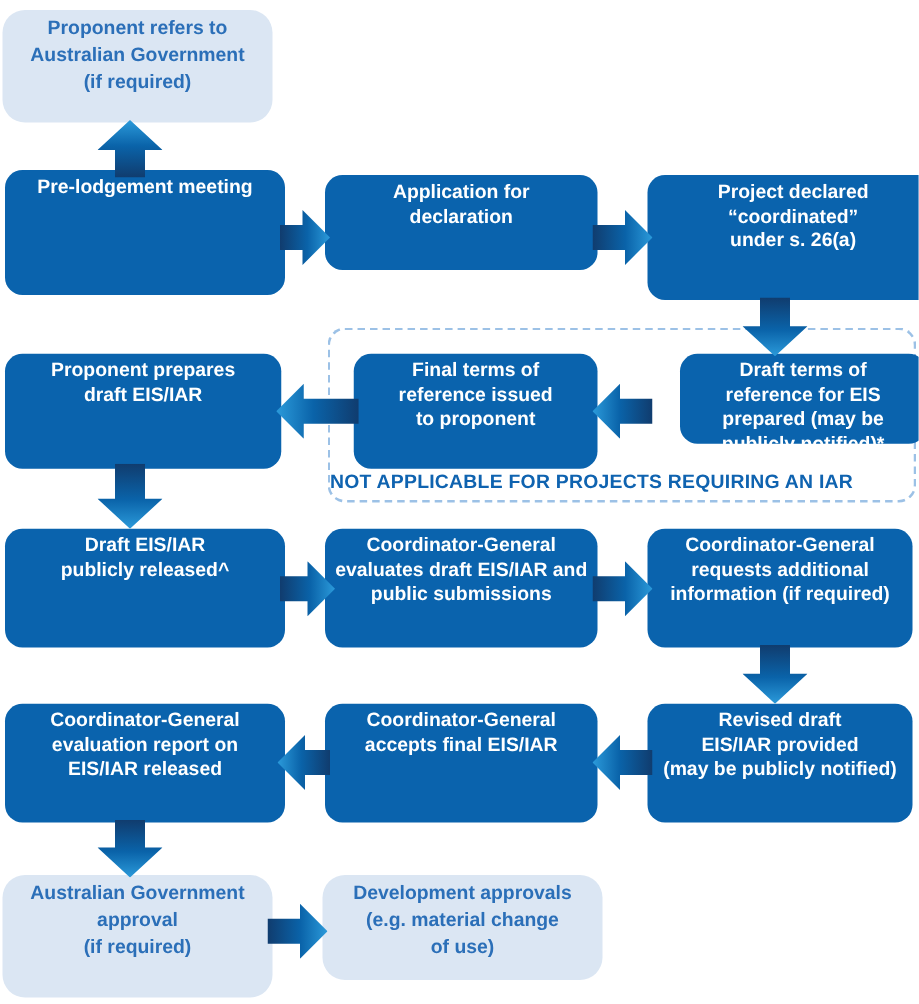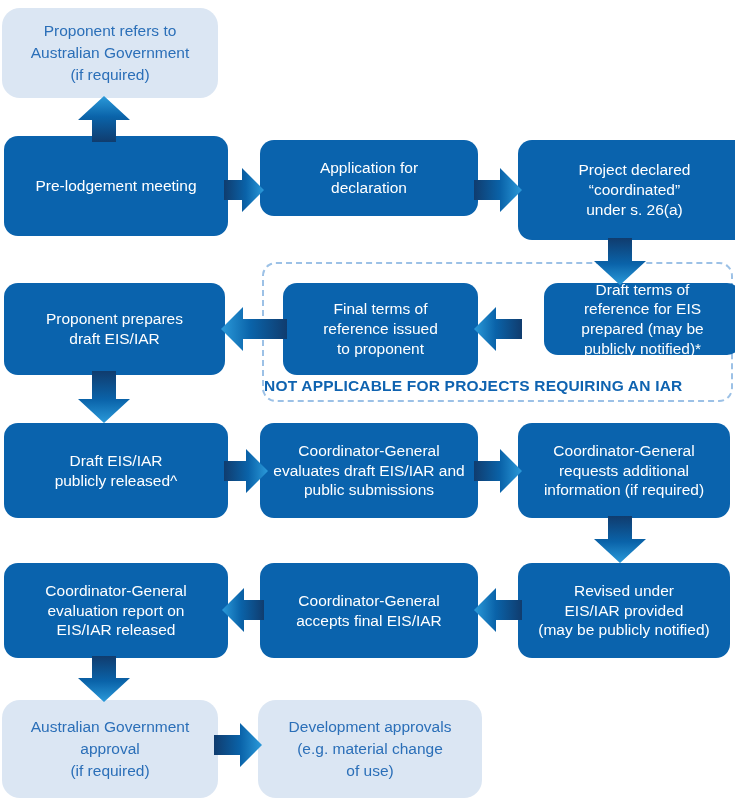--- a/index.html
+++ b/index.html
@@ -1,22 +1,22 @@
 <!DOCTYPE html>
 <html style="--box-blue: #0a63ad; --box-text: #ffffff; --light-box-bg: #dbe6f3; --light-box-text: #2b6fb8; --dashed-border: #9cc1e6; --note-text: #0f63b0; --arrow-dark: #103c6e; --arrow-mid: #0a63a9; --arrow-light: #2b9ada;"><head>
 <meta charset="utf-8">
 <style>
   html,body{margin:0;padding:0;background:#ffffff;}
   .canvas{
     position:relative;width:735px;height:803px;background:#ffffff;overflow:hidden;
     font-family:"Liberation Sans","DejaVu Sans",sans-serif;
   }
   .box{
-    position:absolute;display:flex;align-items:center;justify-content:center;
-    text-align:center;box-sizing:border-box;z-index:2;
+    position:absolute;display:flex;justify-content:center;
+    text-align:center;box-sizing:border-box;z-index:2;font-weight:bold;
   }
   .box .txt{white-space:pre-line;}
   .dark{
     background:var(--box-blue,#0a63ad);
     border-radius:14px;color:var(--box-text,#ffffff);
     font-size:15.5px;line-height:1.27;padding:4px 6px;
   }
   .light{
     background:var(--light-box-bg,#dbe6f3);
     border-radius:18px;color:var(--light-box-text,#2b6fb8);
@@ -125,31 +125,31 @@
   <div class="box dark" style="left:4px;top:563px;width:224px;height:95px;">
     <span class="txt">Coordinator-General
 evaluation report on
 EIS/IAR released</span>
   </div>
   <div class="box dark" style="left:260px;top:563px;width:218px;height:95px;">
     <span class="txt">Coordinator-General
 accepts final EIS/IAR</span>
   </div>
   <div class="box dark" style="left:518px;top:563px;width:212px;height:95px;">
-    <span class="txt">Revised under
+    <span class="txt">Revised draft
 EIS/IAR provided
 (may be publicly notified)</span>
   </div>
 
   <div class="box light" style="left:2px;top:700px;width:216px;height:98px;">
     <span class="txt">Australian Government
 approval
 (if required)</span>
   </div>
-  <div class="box light" style="left:258px;top:700px;width:224px;height:98px;">
+  <div class="box light" style="left:258px;top:700px;width:224px;height:84px;">
     <span class="txt">Development approvals
 (e.g. material change
 of use)</span>
   </div>
 
   <div class="arrow" style="left:78px;top:96px;">
     <svg width="52" height="46" viewBox="0 0 52 46">
         <polygon points="26,0 52,24 38,24 38,46 14,46 14,24 0,24" fill="url(#gU)"></polygon>
       </svg>
   </div>

